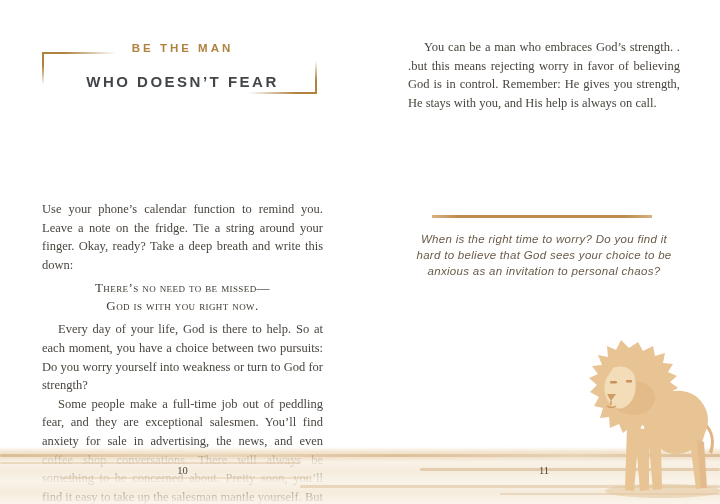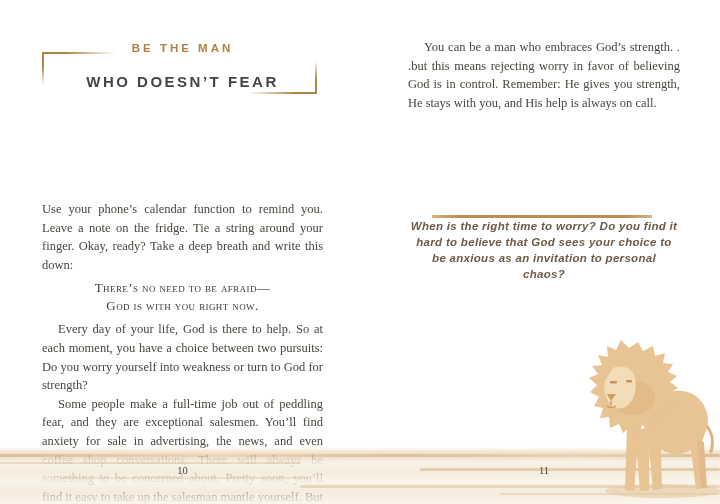--- a/index.html
+++ b/index.html
@@ -45,22 +45,22 @@
   .callout{
     margin:5px 0 5px 0;text-align:center;font-variant:small-caps;
     font-size:13px;line-height:18px;letter-spacing:0.4px;color:#3f3a33;
   }
   
   .divider{
     position:absolute;left:432px;top:215px;width:220px;height:2.5px;
     background:linear-gradient(90deg,#d8b183,#bf8c4d 12%,#bf8c4d 88%,#d8b183);
   }
   .question{
-    position:absolute;left:410px;top:218px;width:268px;text-align:center;
-    font-family:"Liberation Sans", sans-serif;font-weight:bold;font-style:italic;
+    position:absolute;left:410px;top:231px;width:268px;text-align:center;
+    font-family:"Liberation Sans", sans-serif;font-weight:normal;font-style:italic;
     font-size:11.5px;line-height:16px;letter-spacing:0.3px;color:#6b5a47;
   }
   
   .pagenum{position:absolute;top:465px;text-align:center;font-size:10.5px;color:#4a453e;}
   .pagenum.left{left:42px;width:281px;}
   .pagenum.right{left:408px;width:272px;}
   
   .ground{
     position:absolute;left:0;top:447px;width:720px;height:57px;
     background:linear-gradient(180deg,
@@ -94,21 +94,21 @@
   <div class="brk brk-rv"></div>
   <div class="brk brk-rh"></div>
 
   <div class="title1">BE THE MAN</div>
   <div class="title2">WHO DOESN’T FEAR</div>
 
 
   <div class="left-body bodycol">
     <p>Use your phone’s calendar function to remind you. Leave a note on the fridge. Tie a string around your finger. Okay, ready? Take a deep breath and write this down:</p>
     <div class="callout">
-      <div>There’s no need to be afraid—</div>
+      <div>There’s no need to be missed—</div>
       <div>God is with you right now.</div>
     </div>
     <p class="indent">Every day of your life, God is there to help. So at each moment, you have a choice between two pursuits: Do you worry yourself into weakness or turn to God for strength?</p>
     <p class="indent">Some people make a full-time job out of peddling fear, and they are exceptional salesmen. You’ll find anxiety for sale in advertising, the news, and even coffee shop conversations. There will always be something to be concerned about. Pretty soon, you’ll find it easy to take up the salesman mantle yourself. But every time an unexpecting</p>
   </div>
 
   <div class="right-body bodycol">
     <p class="indent">You can be a man who embraces God’s strength. . .but this means rejecting worry in favor of believing God is in control. Remember: He gives you strength, He stays with you, and His help is always on call.</p>
   </div>
 

